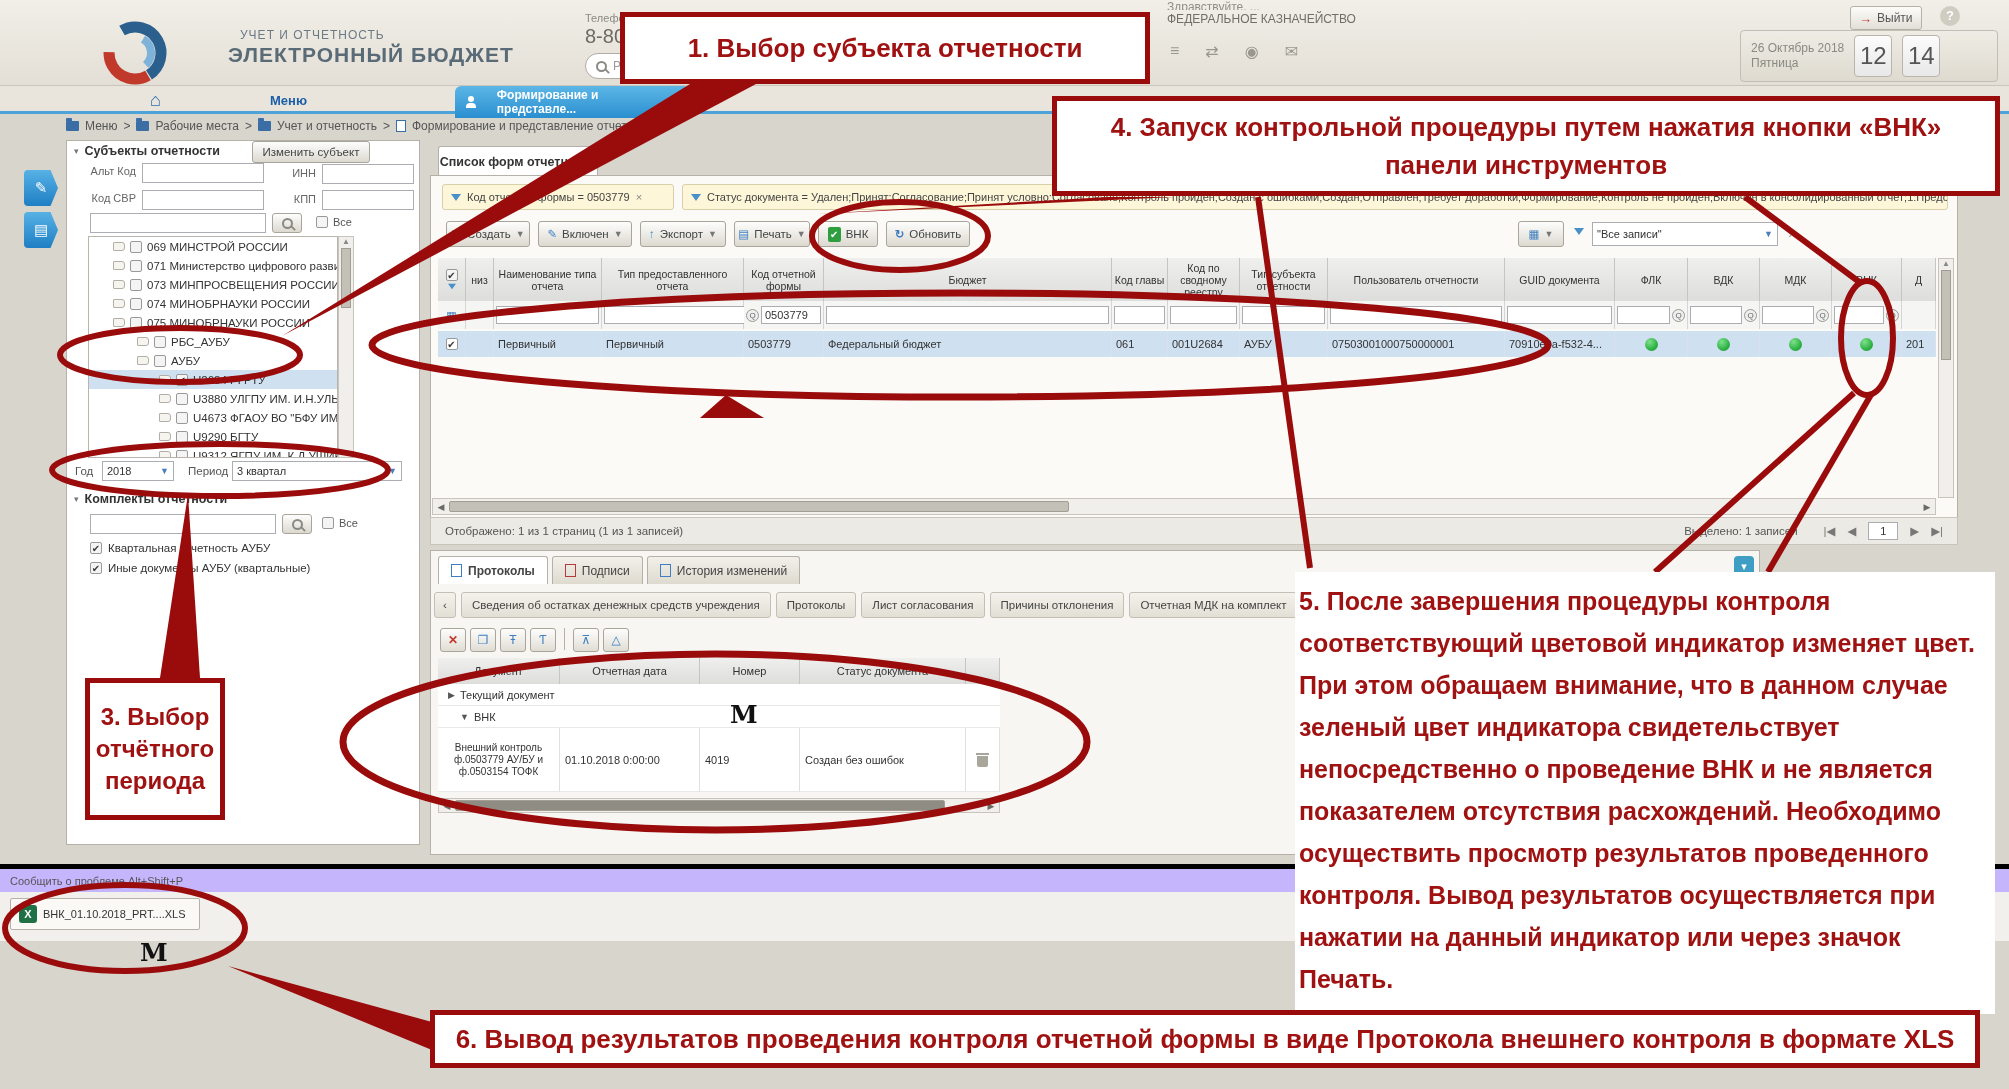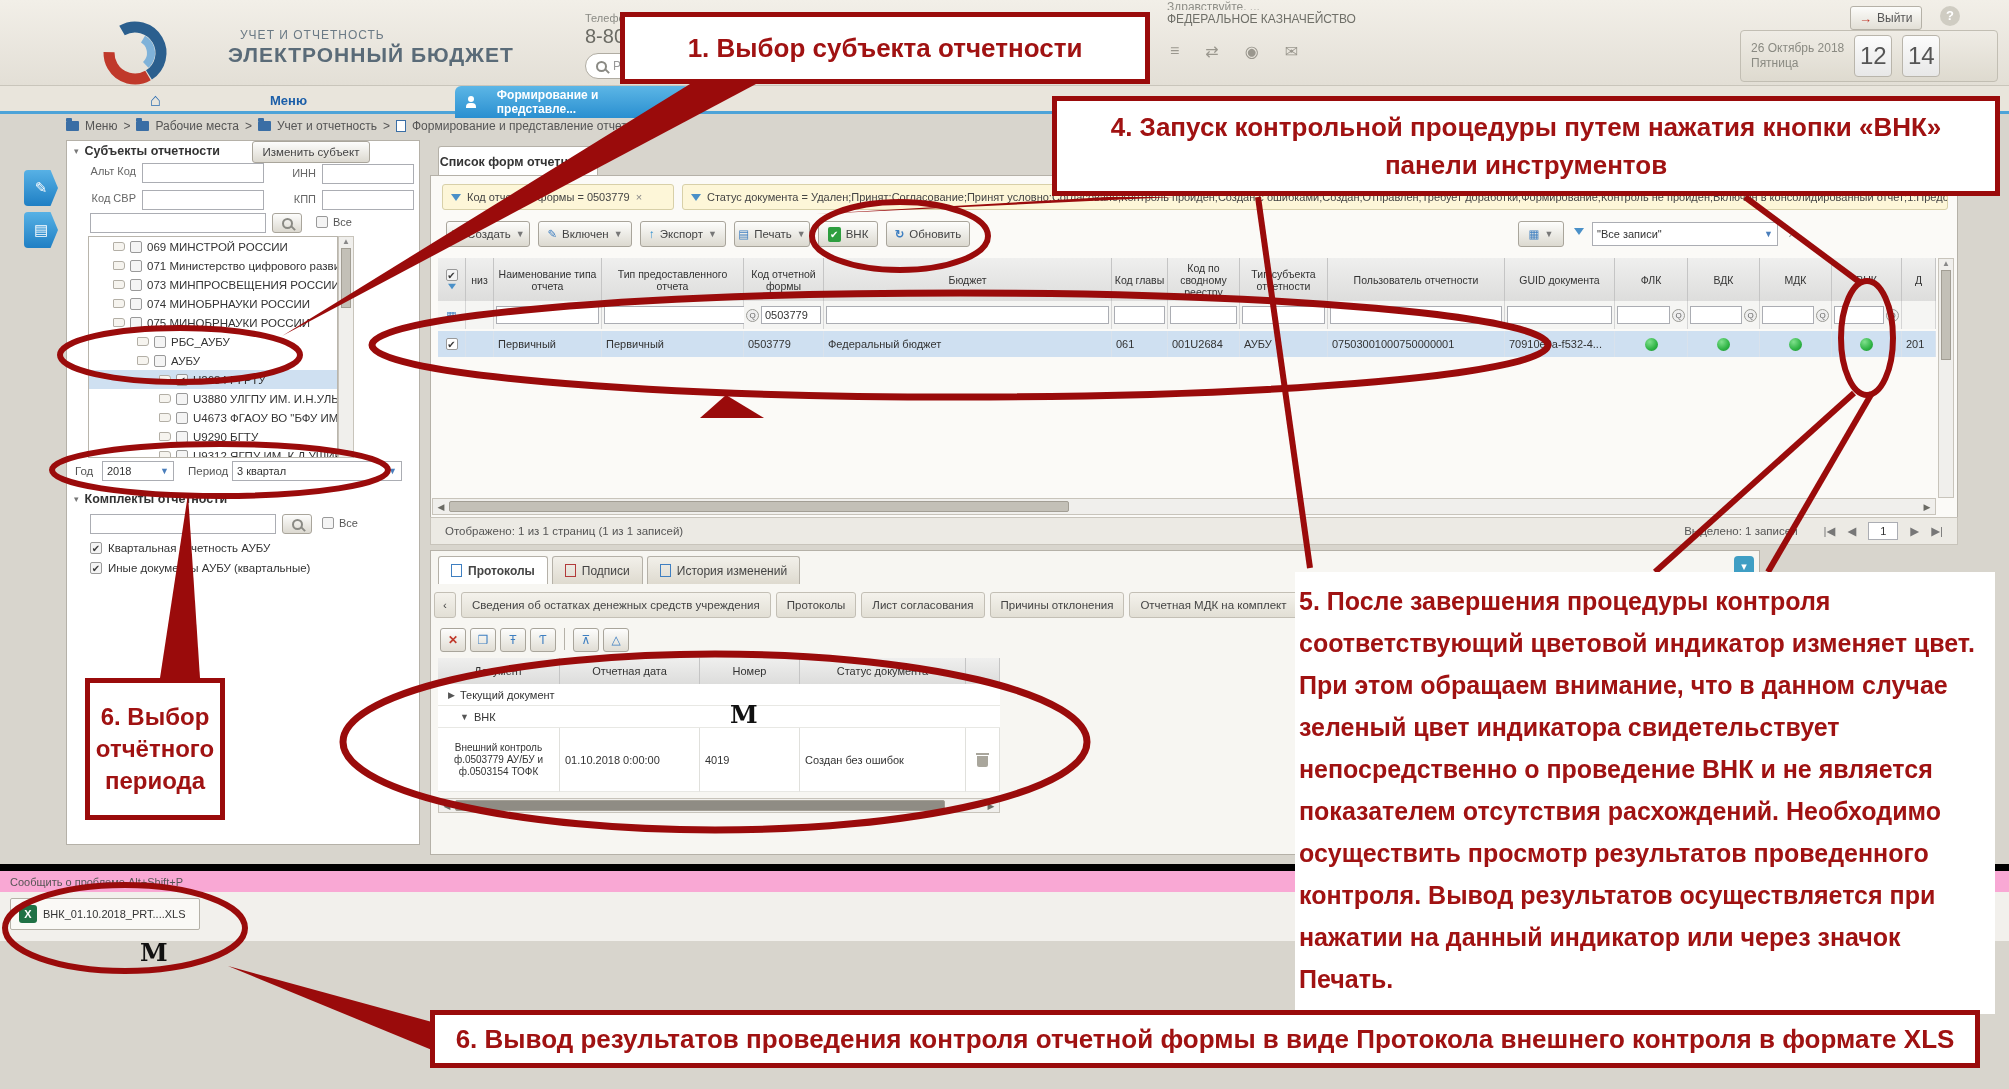--- a/index.html
+++ b/index.html
@@ -79,21 +79,21 @@
   .dtab.on { background:#fff; font-weight:bold; }
   .stab { height:26px; border:1px solid #c3bfb5; border-radius:3px; background:linear-gradient(#f4f2ec,#e2dfd5); font-size:11.5px; color:#444; display:flex; align-items:center; padding:0 10px; white-space:nowrap;justify-content:flex-end; }
   .itoolbtn { width:26px; height:24px; background:linear-gradient(#fdfdfc,#e0ddd4); border:1px solid #a9a59b; border-radius:3px; display:flex; align-items:center; justify-content:center; font-size:12px; }
   .ihcell { background:linear-gradient(#efefee,#dddddc); border-right:1px solid #c5c5c5; font-size:11px; color:#333; display:flex; align-items:center; justify-content:center; }
   .icell { border-right:1px solid #e0e0dc; border-bottom:1px solid #e8e8e4; font-size:11px; color:#333; display:flex; align-items:center; padding:0 5px; }
   .trash { width:13px; height:14px; position:relative; }
   .trash::before { content:""; position:absolute; left:1px; top:3px; width:11px; height:11px; background:#a9a69c; border-radius:0 0 2px 2px; }
   .trash::after { content:""; position:absolute; left:0; top:0; width:13px; height:2px; background:#a9a69c; }
 
   
-  .probbar { left:0; top:864px; width:2009px; height:28px; background:#f9a8d4; border-top:7px solid #000000; font-size:11px; color:#555; display:flex; align-items:center; padding:0 10px; }
+  .probbar { left:0; top:864px; width:2009px; height:28px; background:#c4b5fd; border-top:5px solid #000000; font-size:11px; color:#555; display:flex; align-items:center; padding:0 10px; }
   .dlbar { left:0; top:892px; width:2009px; height:50px; background:#f2f0ec; border-bottom:1px solid #d8d5cd; }
   .dlchip { height:32px; background:#faf9f6; border:1px solid #b5b1a8; border-radius:2px; display:flex; align-items:center; gap:6px; padding:0 8px; font-size:11px; color:#333; }
   .xls-ic { width:18px; height:18px; background:#1f7145; border-radius:3px; color:#fff; font-size:11px; font-weight:bold; text-align:center; line-height:18px; flex:none; }
 
   
   .callout { position:absolute; border:5px solid #9a0b0b; background:#fff; color:#a01212; font-weight:bold; display:flex; align-items:center; justify-content:center; text-align:center; z-index:50; }
   .c5 { position:absolute; background:#fff; color:#a01212; font-weight:bold; z-index:50; }
   .mm { position:absolute; z-index:55; font-family:"DejaVu Serif",serif; font-weight:bold; font-size:25px; color:#111; }
   #anno { position:absolute; left:0; top:0; z-index:40; pointer-events:none; }
 </style>
@@ -575,20 +575,20 @@
     <polygon points="700,418 764,418 726,395" fill="#9a0b0b"></polygon>
     <polygon points="1108,197 1174,197 816,214" fill="#9a0b0b"></polygon>
     <line x1="1745" y1="197" x2="1862" y2="284" stroke="#9a0b0b" stroke-width="6"></line>
     <line x1="1258" y1="197" x2="1310" y2="568" stroke="#9a0b0b" stroke-width="6"></line>
     <line x1="1854" y1="393" x2="1655" y2="572" stroke="#9a0b0b" stroke-width="6"></line>
     <line x1="1872" y1="393" x2="1768" y2="572" stroke="#9a0b0b" stroke-width="6"></line>
     <polygon points="432,1022 432,1050 228,966" fill="#9a0b0b"></polygon>
   </svg>
 
   <div class="callout" style="left:620px;top:12px;width:530px;height:72px;font-size:26px">1. Выбор субъекта отчетности</div>
-  <div class="callout" style="left:85px;top:678px;width:140px;height:142px;font-size:24px;line-height:32px;padding:4px">6. Выбор отчётного периода</div>
+  <div class="callout" style="left:85px;top:678px;width:140px;height:142px;font-size:24px;line-height:32px;padding:4px">3. Выбор отчётного периода</div>
   <div class="callout" style="left:1052px;top:96px;width:948px;height:100px;font-size:26px;line-height:38px;padding:0 30px">4. Запуск контрольной процедуры путем нажатия кнопки «ВНК» панели инструментов</div>
   <div class="c5" style="left:1295px;top:572px;width:700px;height:442px;font-size:25px;line-height:42px;padding:8px 4px">5. После завершения процедуры контроля соответствующий цветовой индикатор изменяет цвет. При этом обращаем внимание, что в данном случае зеленый цвет индикатора свидетельствует непосредственно о проведение ВНК и не является показателем отсутствия расхождений. Необходимо осуществить просмотр результатов проведенного контроля. Вывод результатов осуществляется при нажатии на данный индикатор или через значок Печать.</div>
   <div class="callout" style="left:430px;top:1010px;width:1550px;height:58px;font-size:26px">6. Вывод результатов проведения контроля отчетной формы в виде Протокола внешнего контроля в формате XLS</div>
   <div class="mm" style="left:730px;top:700px">М</div>
   <div class="mm" style="left:140px;top:938px">М</div>
 
 </div>
 
 </body></html>

